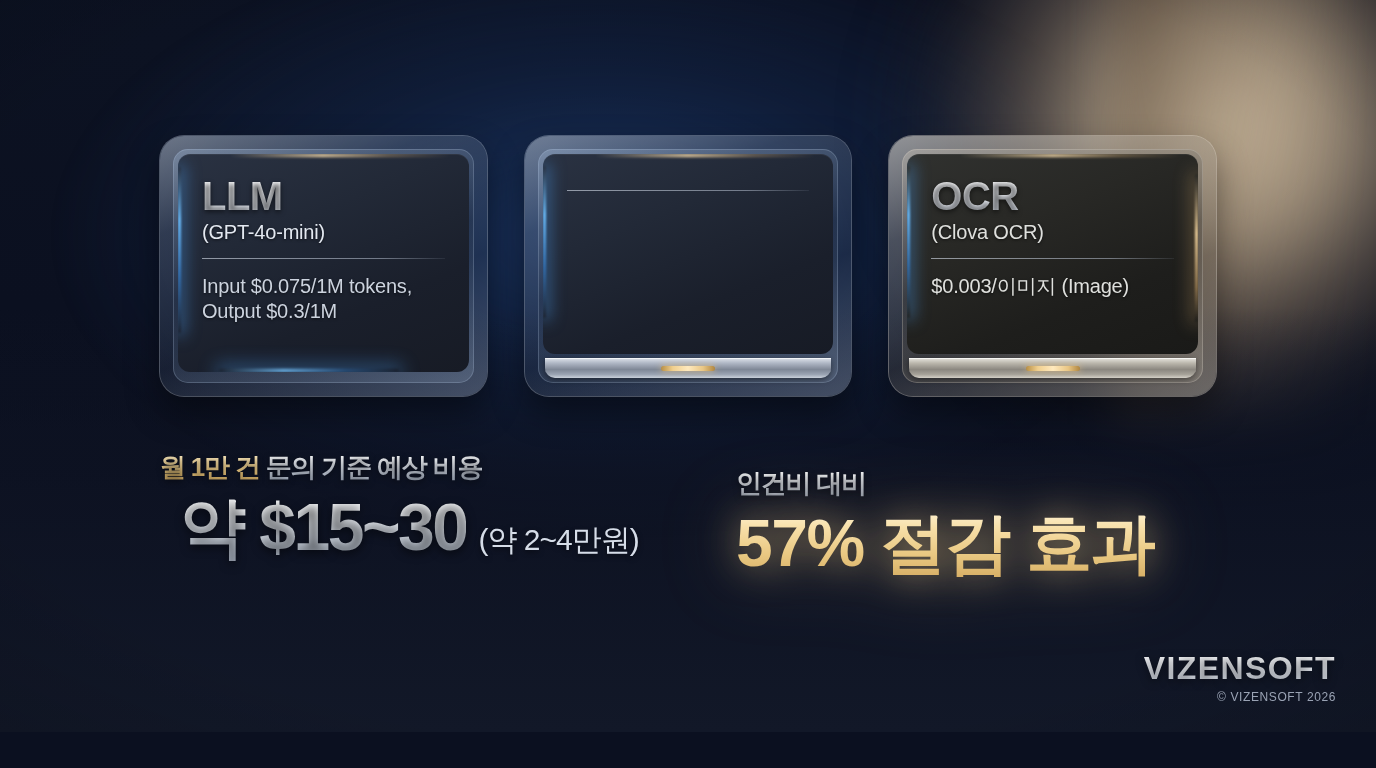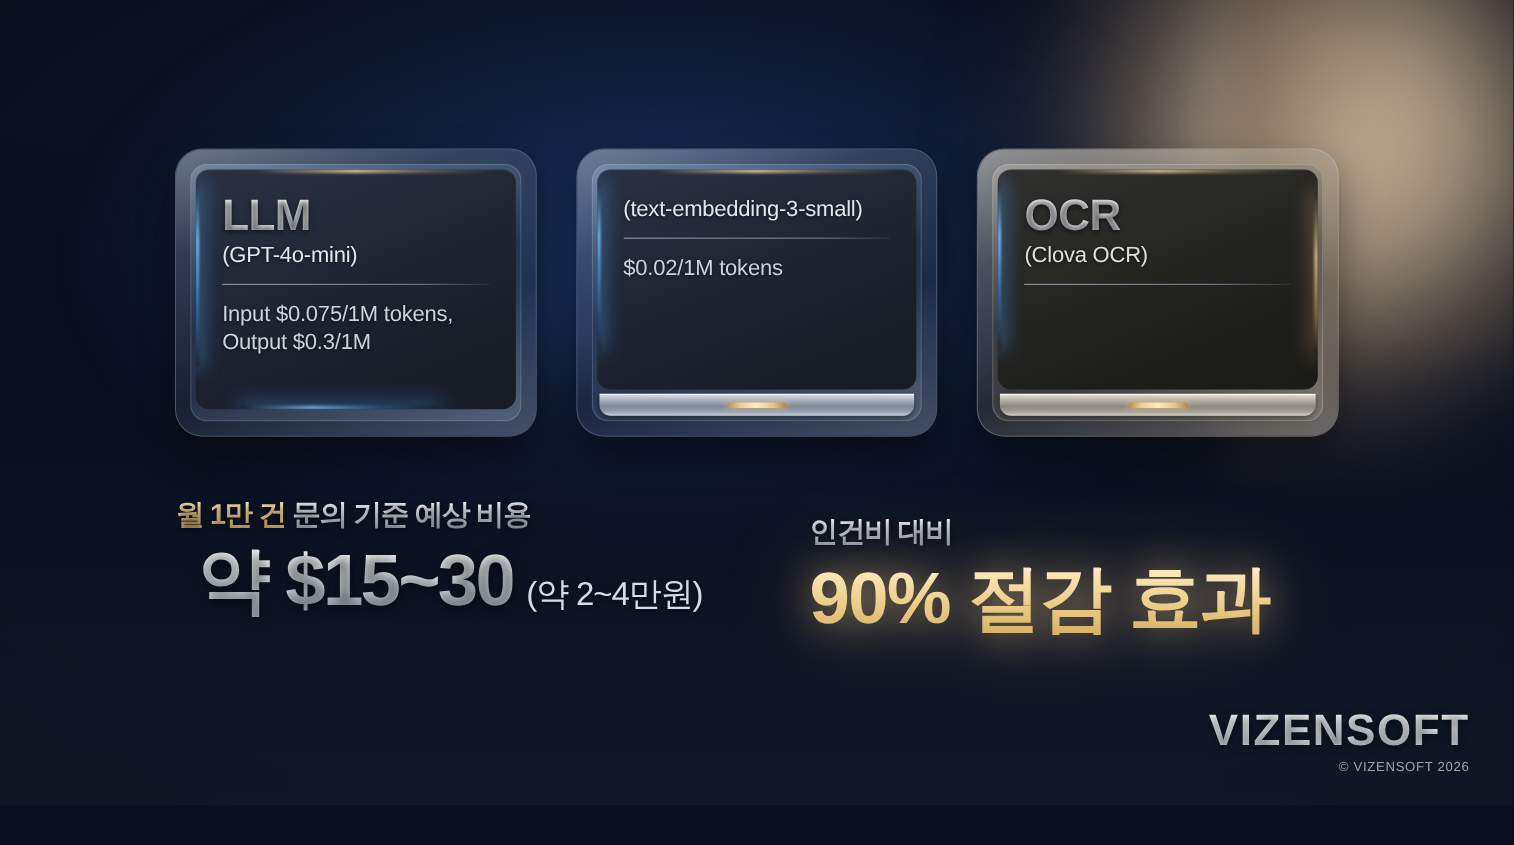--- a/index.html
+++ b/index.html
@@ -300,21 +300,21 @@
     filter: drop-shadow(0 0 18px rgba(248,212,140,0.55)) drop-shadow(0 0 38px rgba(238,196,118,0.30));
   }
 
   
   .brand {
     position: absolute;
     right: 40px; bottom: 28px;
     text-align: right;
   }
   .brand-name {
-    font-size: 40px;
+    font-size: 32px;
     font-weight: 700;
     letter-spacing: 1.4px;
     background: linear-gradient(180deg, #ffffff 0%, #f0f3f8 40%, #c6cedb 100%);
     -webkit-background-clip: text;
     background-clip: text;
     color: transparent;
     text-shadow: 0 2px 8px rgba(0,0,0,0.5);
   }
   .brand-copy {
     margin-top: 3px;
@@ -351,39 +351,38 @@
         </div>
         <div class="base-spacer"></div>
       </div>
     </div>
 
     <div class="device">
       <div class="screen-frame">
         <div class="screen">
           <div class="rim rim-top"></div>
           <div class="rim rim-left-blue"></div>
-          <div class="card-subtitle">(text-embedding-3-small)</div>
           <div class="card-divider"></div>
-          <div class="card-price">$0.02/1M tokens</div>
         </div>
         <div class="base-bar">
           <div class="base-led"></div>
         </div>
       </div>
     </div>
 
     <div class="device warm">
       <div class="screen-frame">
         <div class="screen">
           <div class="rim rim-top"></div>
           <div class="rim rim-left-blue"></div>
           <div class="rim rim-right-gold"></div>
           <div class="card-title">OCR</div>
           <div class="card-subtitle">(Clova OCR)</div>
           <div class="card-divider"></div>
+          <div class="card-price">$0.003/이미지 (Image)</div>
         </div>
         <div class="base-bar">
           <div class="base-led"></div>
         </div>
       </div>
     </div>
 
   </div>
 
   <div class="headlines">
@@ -391,21 +390,21 @@
     <div class="hl-col hl-left">
       <div class="hl-kicker"><span class="gold">월 1만 건</span><span class="silver"> 문의 기준 예상 비용</span></div>
       <div class="hl-main">
         <span class="silver">약 $15~30</span>
         <span class="hl-note">(약 2~4만원)</span>
       </div>
     </div>
 
     <div class="hl-col hl-right">
       <div class="hl-kicker silver">인건비 대비</div>
-      <div class="hl-main-gold">90% 절감 효과</div>
+      <div class="hl-main-gold">57% 절감 효과</div>
     </div>
 
   </div>
 
   <div class="brand">
     <div class="brand-name">VIZENSOFT</div>
     <div class="brand-copy">© VIZENSOFT 2026</div>
   </div>
 
 </div>

